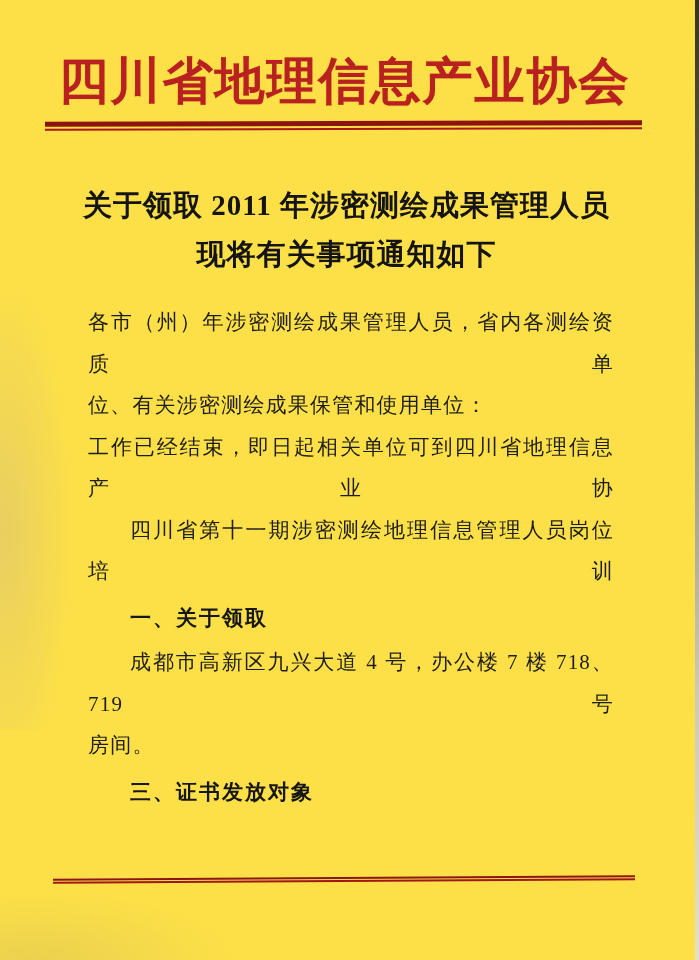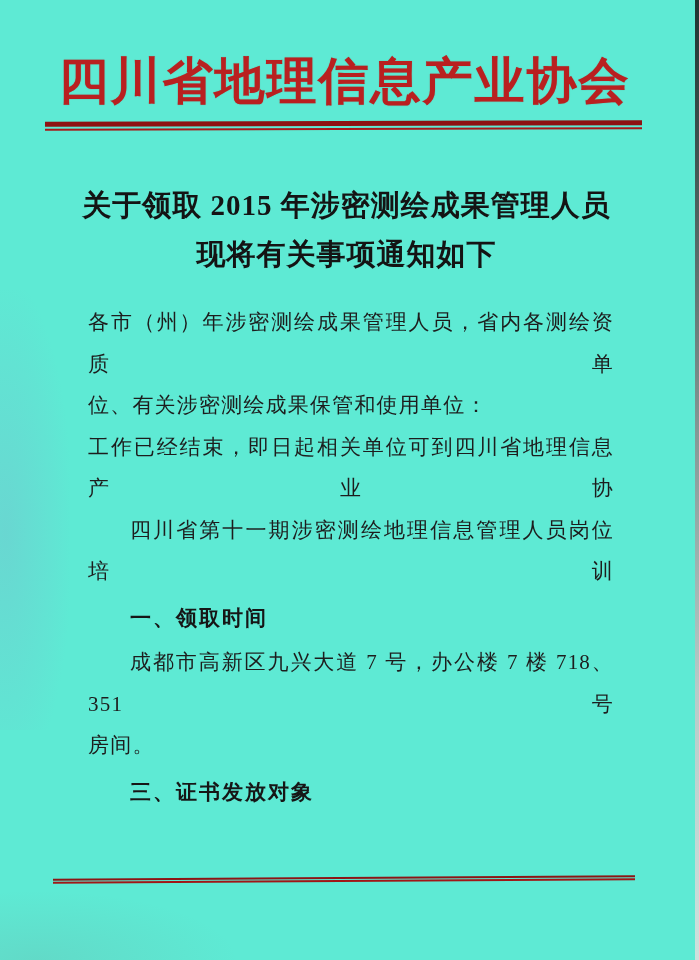--- a/index.html
+++ b/index.html
@@ -1,21 +1,21 @@
 <!DOCTYPE html>
 <html><head>
 <meta charset="utf-8">
 <style>
   html, body { margin: 0; padding: 0; background: #e8e8e6; }
   .scan {
     position: relative;
     width: 699px;
     height: 960px;
     margin: 0 auto;
-    background: #5eead4;
+    background: #fde047;
     overflow: hidden;
     font-family: "Liberation Serif", "DejaVu Serif", serif;
     color: #1d1d1d;
   }
 
   
   .letterhead {
     position: absolute;
     top: 48px; left: 0; right: 10px;
     text-align: center;
@@ -102,42 +102,42 @@
 </head>
 <body>
 
 <div class="scan">
 
   <div class="letterhead">四川省地理信息产业协会</div>
 
   <div class="rule-top"></div>
 
   <h1 class="doc-title">
-    <span class="line">关于领取 2015 年涉密测绘成果管理人员</span>
+    <span class="line">关于领取 2011 年涉密测绘成果管理人员</span>
     <span class="line">现将有关事项通知如下</span>
   </h1>
 
   <div class="body">
 
     <p class="para">
       <span class="line just">各市（州）年涉密测绘成果管理人员，省内各测绘资质单</span>
       <span class="line">位、有关涉密测绘成果保管和使用单位：</span>
     </p>
 
     <p class="para">
       <span class="line just">工作已经结束，即日起相关单位可到四川省地理信息产业协</span>
       <span class="line just indent">四川省第十一期涉密测绘地理信息管理人员岗位培训</span>
     </p>
 
     <div class="sec">
-      <span class="line heading">一、领取时间</span>
+      <span class="line heading">一、关于领取</span>
     </div>
 
     <div class="sec">
-      <span class="line just indent">成都市高新区九兴大道 7 号，办公楼 7 楼 718、351 号</span>
+      <span class="line just indent">成都市高新区九兴大道 4 号，办公楼 7 楼 718、719 号</span>
       <span class="line">房间。</span>
     </div>
 
     <div class="sec">
       <span class="line heading">三、证书发放对象</span>
 
     </div>
 
   </div>
 

